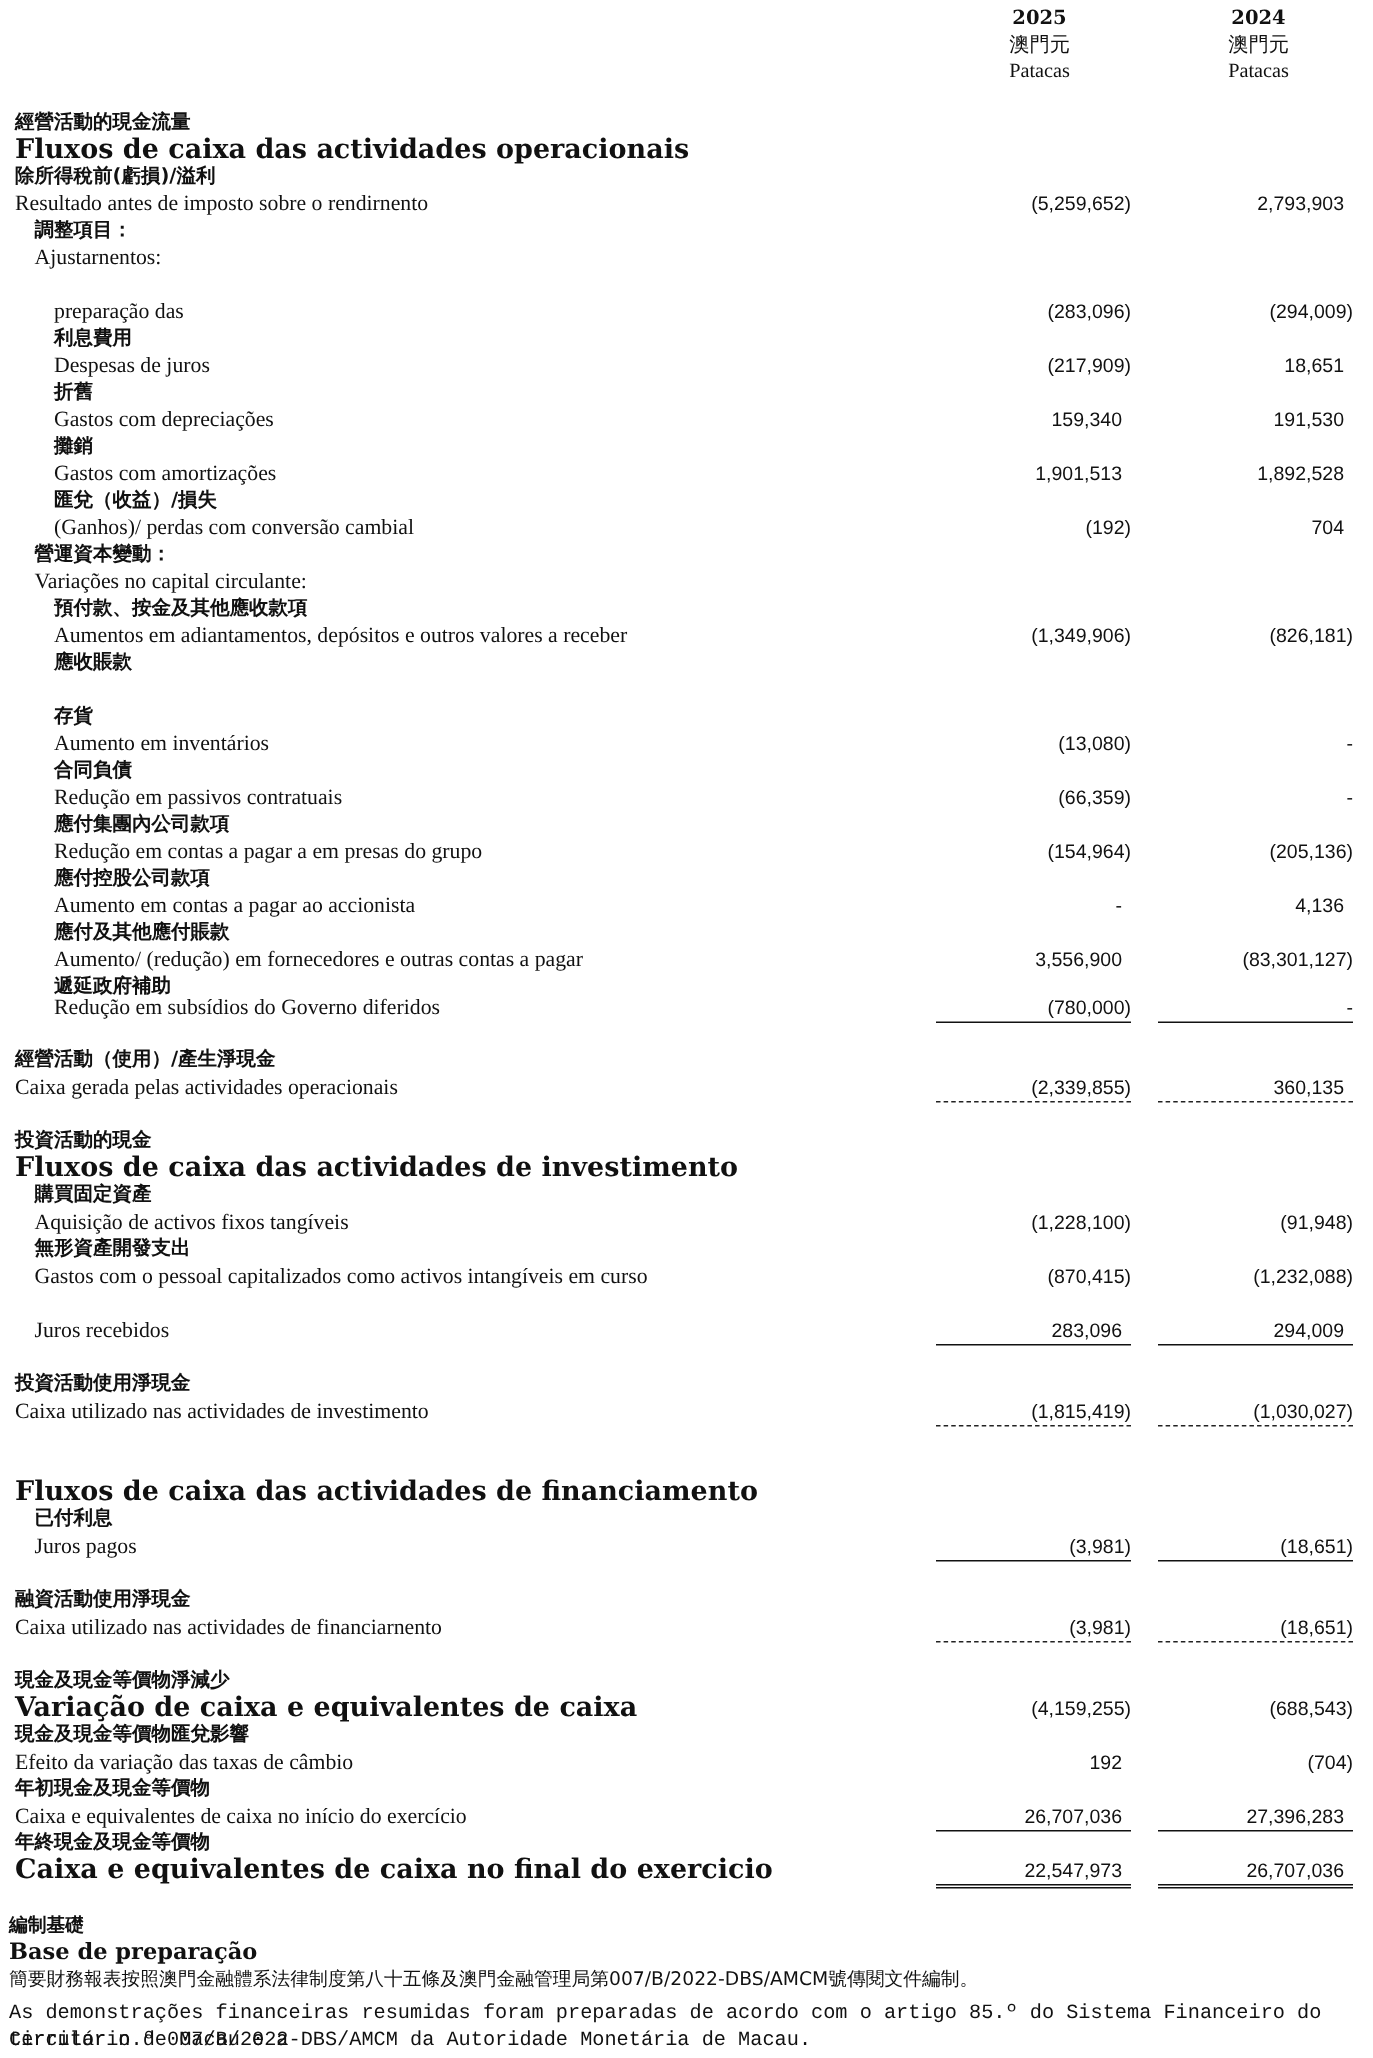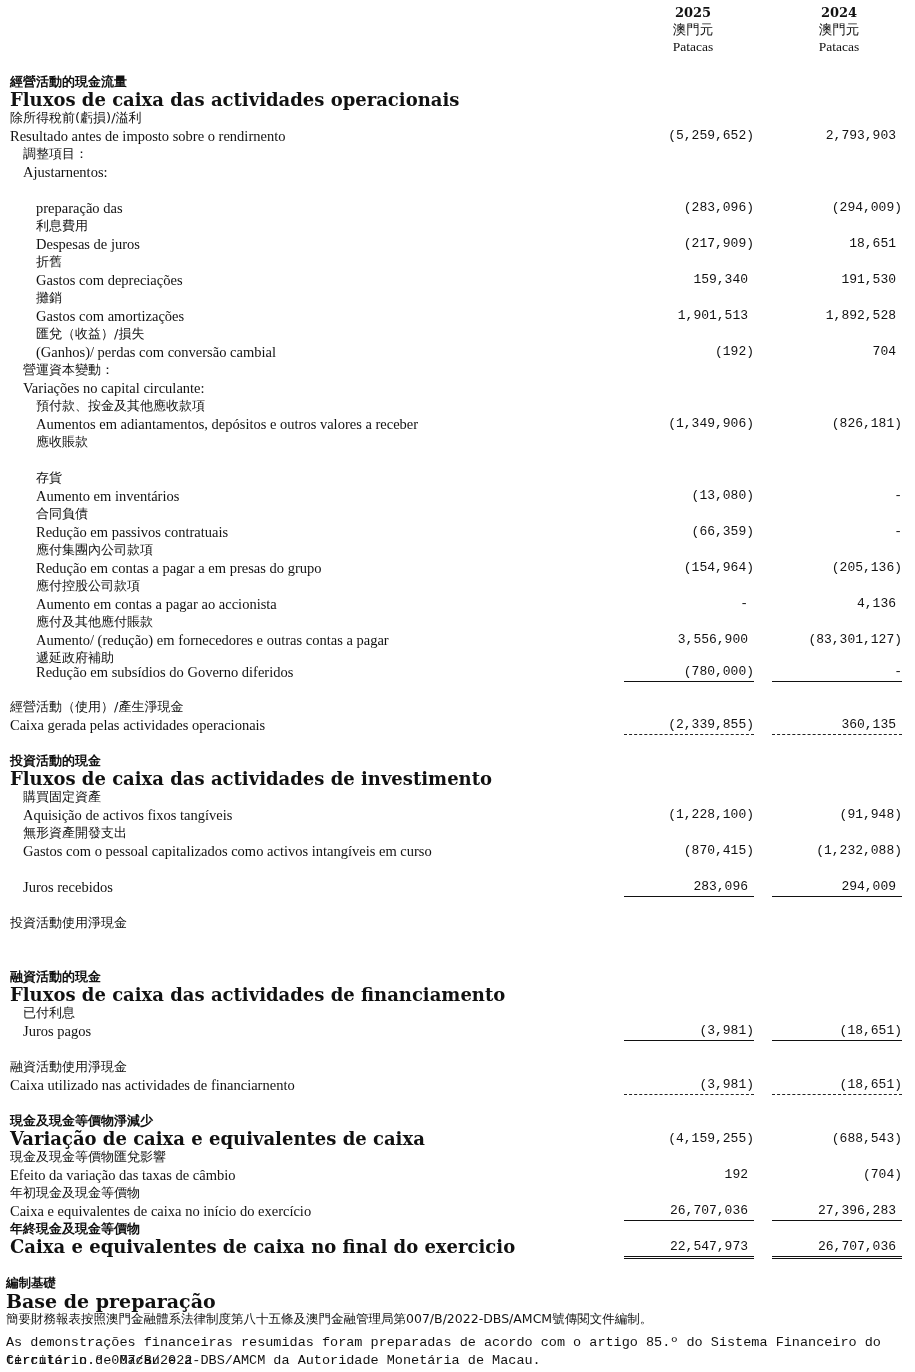--- a/index.html
+++ b/index.html
@@ -9,25 +9,25 @@
     color:#111;
   }
   .page { position:absolute; left:0; top:0; width:915px; height:1372px; }
   .hdr { position:absolute; top:4px; width:120px; text-align:center; font-size:13.5px; line-height:17px; font-family:"Liberation Serif", serif; }
   .hdr .yr { font-weight:bold; font-family:"DejaVu Serif", serif; font-size:13px; }
   .hdr.c1 { left:633px; }
   .hdr.c2 { left:779px; }
 
   .row { position:absolute; left:0; width:915px; height:18px; }
   .lbl { position:absolute; white-space:nowrap; font-family:"Liberation Serif", serif; font-size:14.5px; line-height:18px; }
-  .lbl.zh { font-family:"DejaVu Sans", sans-serif; font-size:13px; }
+  .lbl.zh { font-family:"DejaVu Sans", sans-serif; font-size:13px;font-weight:bold; }
   .lbl.b { font-weight:bold; }
   .lbl.bd { font-family:"DejaVu Serif", serif; font-weight:bold; font-size:18px; }
   .i0 { left:10px; } .i1 { left:23px; } .i2 { left:36px; }
-  .num { position:absolute; width:130px; text-align:right; font-family:Liberation Mono, monospace; font-size:13px; line-height:18px; white-space:nowrap; }
+  .num { position:absolute; width:130px; text-align:right; font-family:Liberation Sans, sans-serif; font-size:13px; line-height:18px; white-space:nowrap; }
   .n1 { left:624px; width:130px; }
   .n2 { left:772px; width:130px; }
   .pos { padding-right:6px; box-sizing:border-box; }
   .ul { border-bottom:1.5px solid #111; }
   .dul { border-bottom:1.5px dashed #222; }
   .dbl { border-bottom:3px double #111; }
 
   .foot { position:absolute; left:6px; font-size:14px; line-height:18px; font-family:Liberation Mono, monospace; }
   .foot.zh { font-family:"DejaVu Sans", sans-serif; font-size:12.5px; }
 </style>
@@ -209,24 +209,26 @@
   </div>
   <div class="row" style="top:878px">
     <span class="lbl i1">Juros recebidos</span>
     <span class="num n1 ul pos">283,096</span>
     <span class="num n2 ul pos">294,009</span>
   </div>
 
   <div class="row" style="top:914px">
       <span class="lbl zh i0">投資活動使用淨現金</span>
     </div>
-
-  <div class="row" style="top:968px">
-      <span class="lbl zh b i0">融資活動的現金</span>
-    </div>
+  <div class="row" style="top:932px">
+    <span class="lbl i0">Caixa utilizado nas actividades de investimento</span>
+    <span class="num n1 dul">(1,815,419)</span>
+    <span class="num n2 dul">(1,030,027)</span>
+  </div>
+
   <div class="row" style="top:986px">
       <span class="lbl bd i0">Fluxos de caixa das actividades de financiamento</span>
     </div>
   <div class="row" style="top:1004px">
       <span class="lbl zh i1">已付利息</span>
     </div>
   <div class="row" style="top:1022px">
     <span class="lbl i1">Juros pagos</span>
     <span class="num n1 ul">(3,981)</span>
     <span class="num n2 ul">(18,651)</span>
@@ -268,18 +270,18 @@
   <div class="row" style="top:1220px">
       <span class="lbl zh b i0">年終現金及現金等價物</span>
     </div>
   <div class="row" style="top:1238px">
     <span class="lbl bd i0">Caixa e equivalentes de caixa no final do exercicio</span>
     <span class="num n1 dbl pos">22,547,973</span>
     <span class="num n2 dbl pos">26,707,036</span>
   </div>
 
   <div class="foot zh" style="top:1274px;font-weight:bold">編制基礎</div>
-  <div class="foot" style="top:1292px;font-weight:bold;font-family:'DejaVu Serif',serif;font-size:19px">Base de preparação</div>
+  <div class="foot" style="top:1292px;font-weight:bold;font-family:'DejaVu Serif',serif;font-size:15px">Base de preparação</div>
   <div class="foot zh" style="top:1310px">簡要財務報表按照澳門金融體系法律制度第八十五條及澳門金融管理局第007/B/2022-DBS/AMCM號傳閱文件編制。</div>
   <div class="foot" style="top:1334px;font-size:13.5px">As demonstrações financeiras resumidas foram preparadas de acordo com o artigo 85.º do Sistema Financeiro do território de Macau e a</div>
   <div class="foot" style="top:1352px;font-size:13.5px">Circular n.º 007/B/2022-DBS/AMCM da Autoridade Monetária de Macau.</div>
 
 </div>
 
 </body></html>

